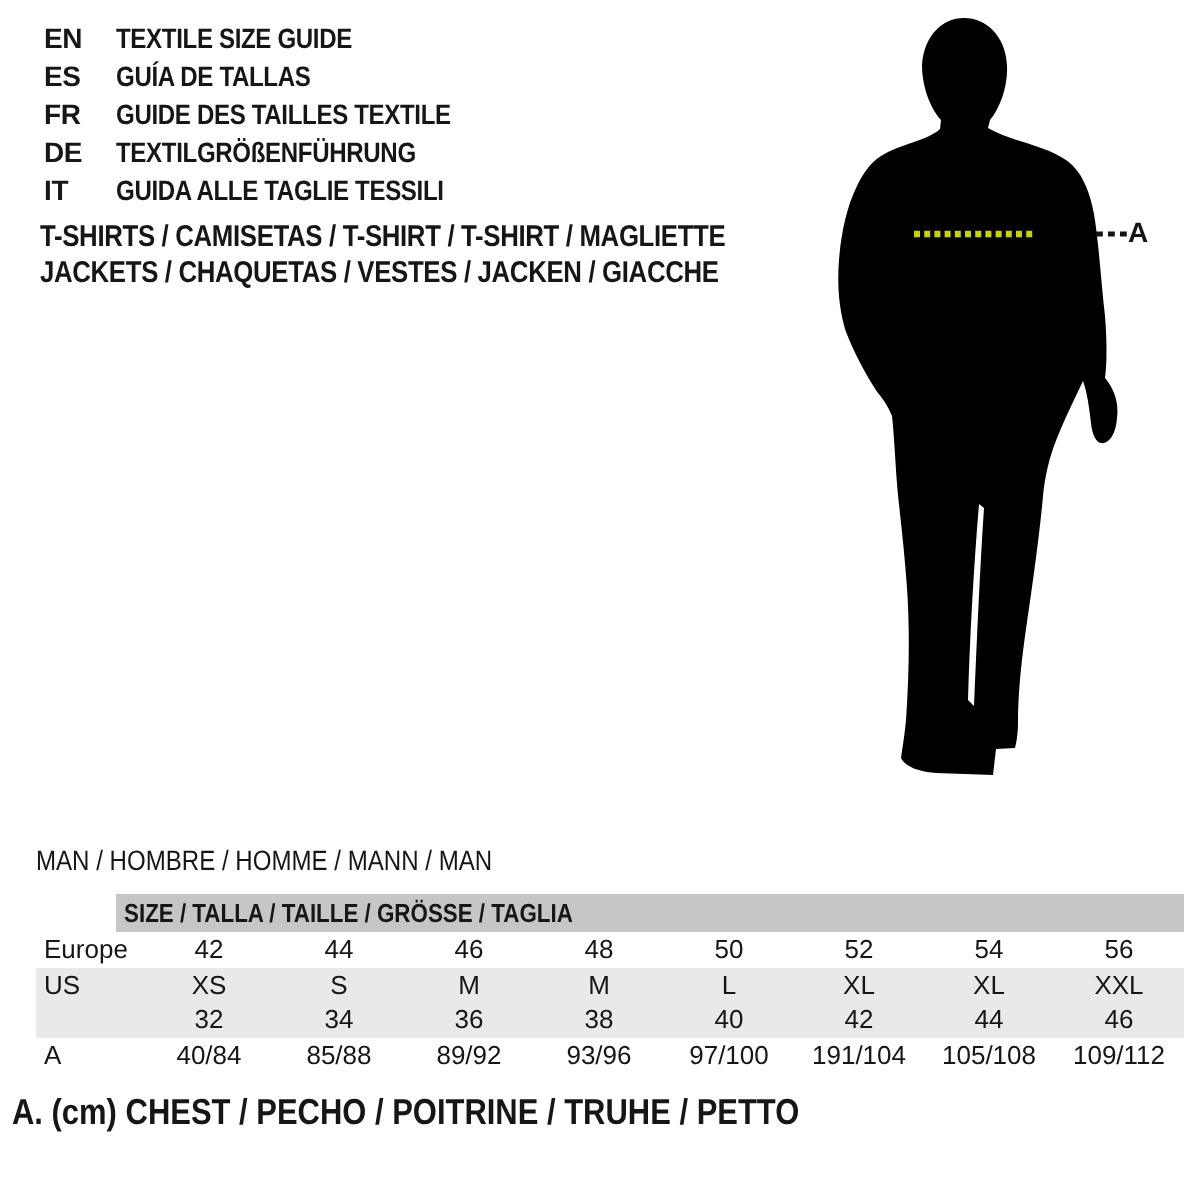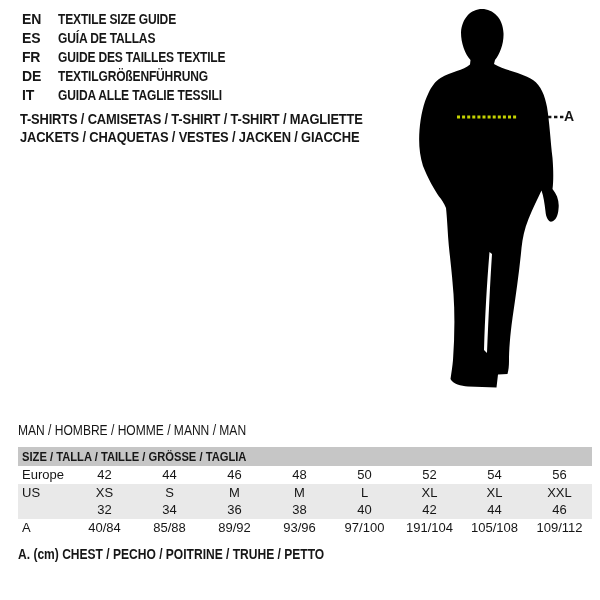--- a/index.html
+++ b/index.html
@@ -26,28 +26,28 @@
   .dash-body { stroke:var(--dash-yellow,#c6d400); stroke-width:3.2; stroke-dasharray:3 2.1; fill:none; }
   .dash-out  { stroke:#141414; stroke-width:2.6; stroke-dasharray:3.4 2.6; fill:none; }
   .a-label { position:absolute; left:169px; top:108px; font-size:14px; font-weight:700; }
 
   
   .man-title { position:absolute; left:18px; top:422px; font-size:14px; font-weight:400; }
 
   
   .size-table { position:absolute; left:18px; top:447px; width:574px; font-size:13px; }
   .tbl-header { height:19px; line-height:19px; background:var(--table-header-bg,#c6c6c6);
-                padding-left:4px; font-weight:700; font-size:13px; }
+                padding-left:4px; font-weight:700; font-size:13px;margin-left:40px; }
   .tbl-row { display:grid; grid-template-columns:54px repeat(8,1fr); height:17.5px; line-height:17.5px; }
   .tbl-row.stripe { background:var(--table-stripe-bg,#e9e9e9); }
   .row-label { text-align:left; padding-left:4px; }
   .cell { text-align:center; }
 
   
-  .footnote { position:absolute; left:18px; top:546px; font-size:14px; font-weight:700; }
+  .footnote { position:absolute; left:6px; top:546px; font-size:18px; font-weight:700; }
 </style>
 </head>
 <body>
 
 <div class="page">
 
   <div class="lang-block">
     <div class="lang-row">
       <span class="lang-code">EN</span>
       <span class="condensed">TEXTILE SIZE GUIDE</span>

